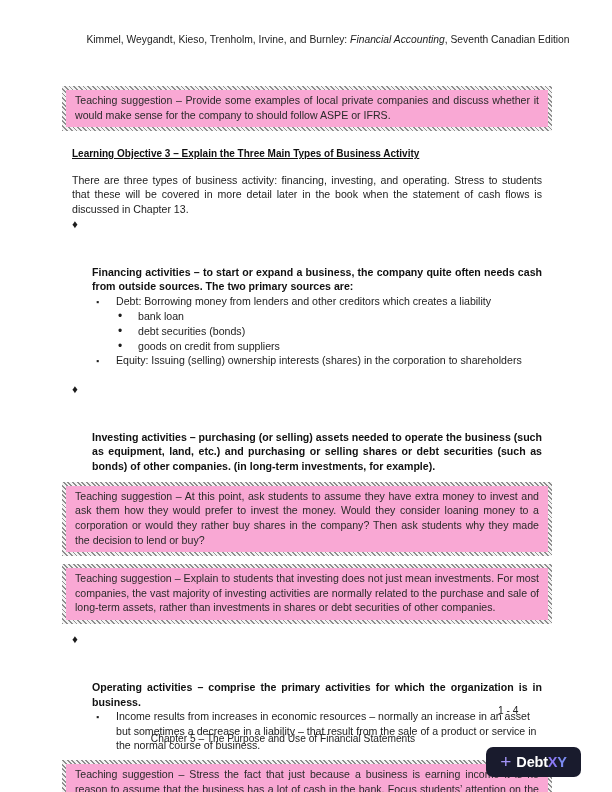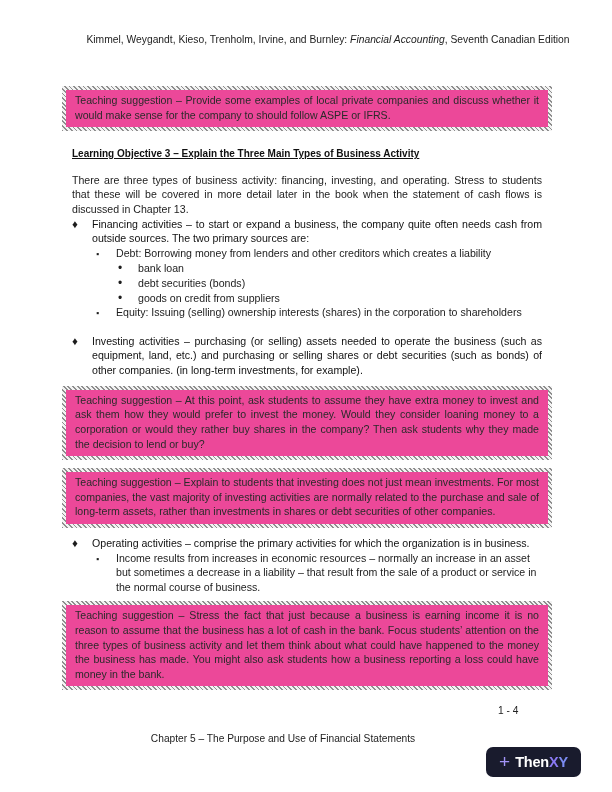--- a/index.html
+++ b/index.html
@@ -19,41 +19,41 @@
     position:absolute;top:33px;left:0;right:0;
     text-align:center;font-size:10.3px;color:#222;
   }
   .content{
     position:absolute;left:62px;top:86px;width:490px;
   }
   .tbox{
     box-sizing:border-box;width:100%;
     border:4px solid transparent;
     border-image:repeating-linear-gradient(45deg,#8e8e8e 0,#8e8e8e 1.3px,#f3f3f3 1.3px,#f3f3f3 3.3px) 4;
-    background:#ec4899;
+    background:#f9a8d4;
     padding:3px 9px 5px 9px;
     text-align:justify;
     color:#2a2a2a;
   }
   .lo-heading{
     margin:17px 10px 12px 10px;
     font-size:10px;font-weight:bold;
     line-height:1.26;
     text-decoration:underline;
     color:#111;
   }
   .intro{
     margin:0 10px 0 10px;
     text-align:justify;
   }
   .list{margin:0 10px;}
   .li{display:flex;align-items:flex-start;}
   .li .b{flex:0 0 20px;text-align:left;}
   .li .t{flex:1;}
-  .li.bold .t{font-weight:normal;text-align:justify;color:#111;}
+  .li.bold .t{font-weight:bold;text-align:justify;color:#111;margin-top:48px;}
   .l2{margin-left:24px;}
   .l3{margin-left:46px;}
   .b.diamond{font-size:11.5px;line-height:14.6px;}
   .b.square{font-size:8.5px;line-height:14.6px;padding-top:1px;}
   .b.dot{font-size:12px;line-height:14.6px;}
   .mb13{margin-bottom:13px;}
   .mb8{margin-bottom:8px;}
   .mb7{margin-bottom:7px;}
   .footer-chapter{
     position:absolute;top:732px;left:0;right:90px;
@@ -158,16 +158,16 @@
       <span>Teaching suggestion – Stress the fact that just because a business is earning income it is no reason to assume that the business has a lot of cash in the bank. Focus students’ attention on the three types of business activity and let them think about what could have happened to the money the business has made. You might also ask students how a business reporting a loss could have money in the bank.</span>
     </div>
 
   </div>
 
   <div class="footer-chapter">Chapter 5 – The Purpose and Use of Financial Statements</div>
   <div class="footer-page">1 - 4</div>
 
   <div class="studyxy-badge">
     <span class="plus">+</span>
-    <span class="wordmark"><span class="w-study">Then</span><span class="w-x">X</span><span class="w-y">Y</span></span>
+    <span class="wordmark"><span class="w-study">Debt</span><span class="w-x">X</span><span class="w-y">Y</span></span>
   </div>
 
 </div>
 
 </body></html>

